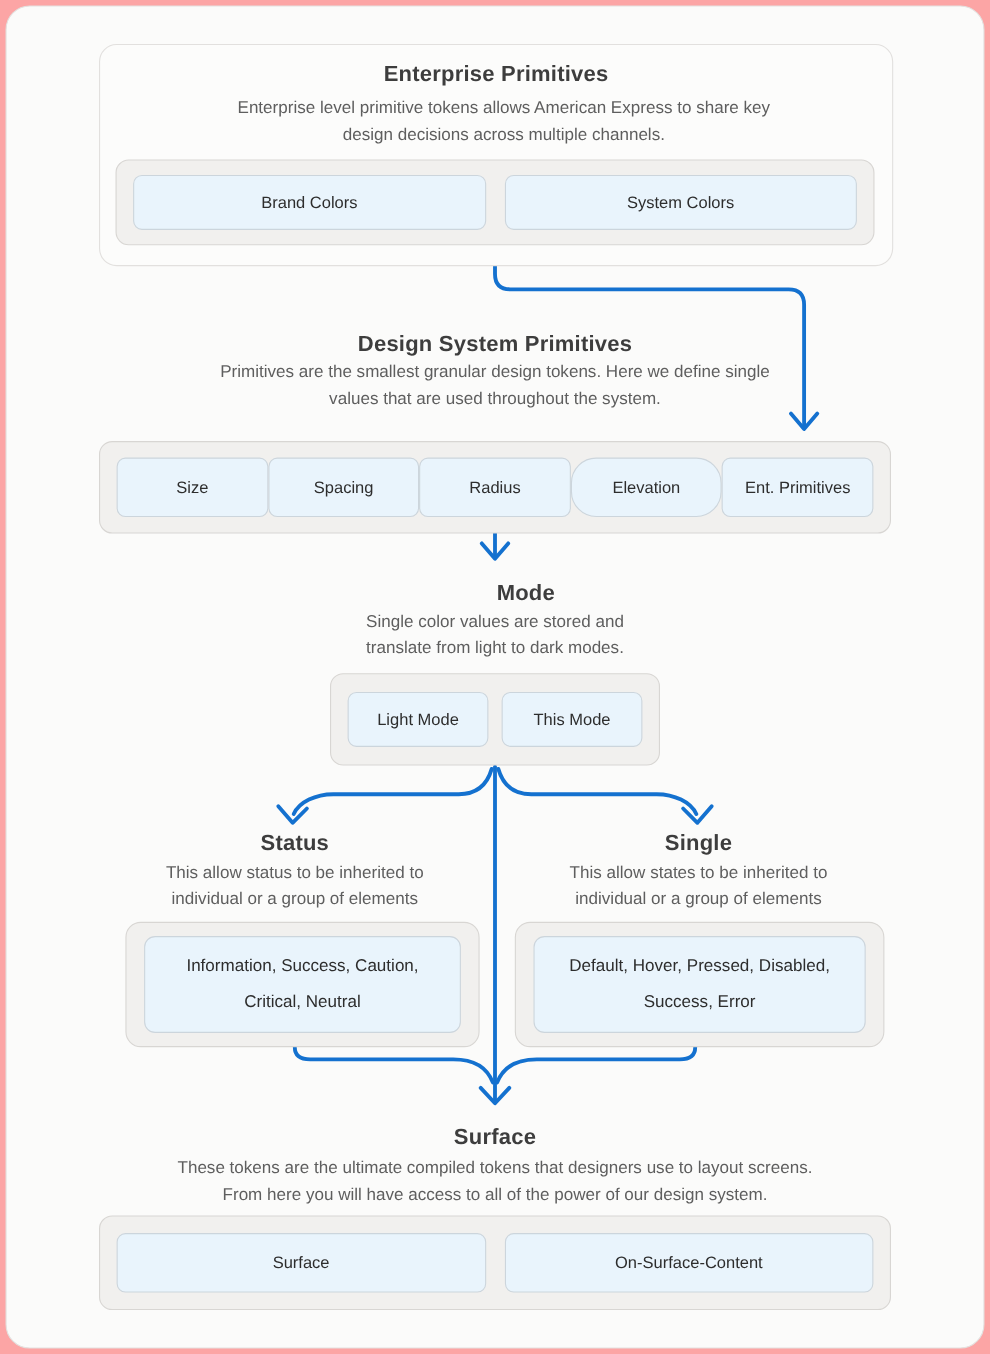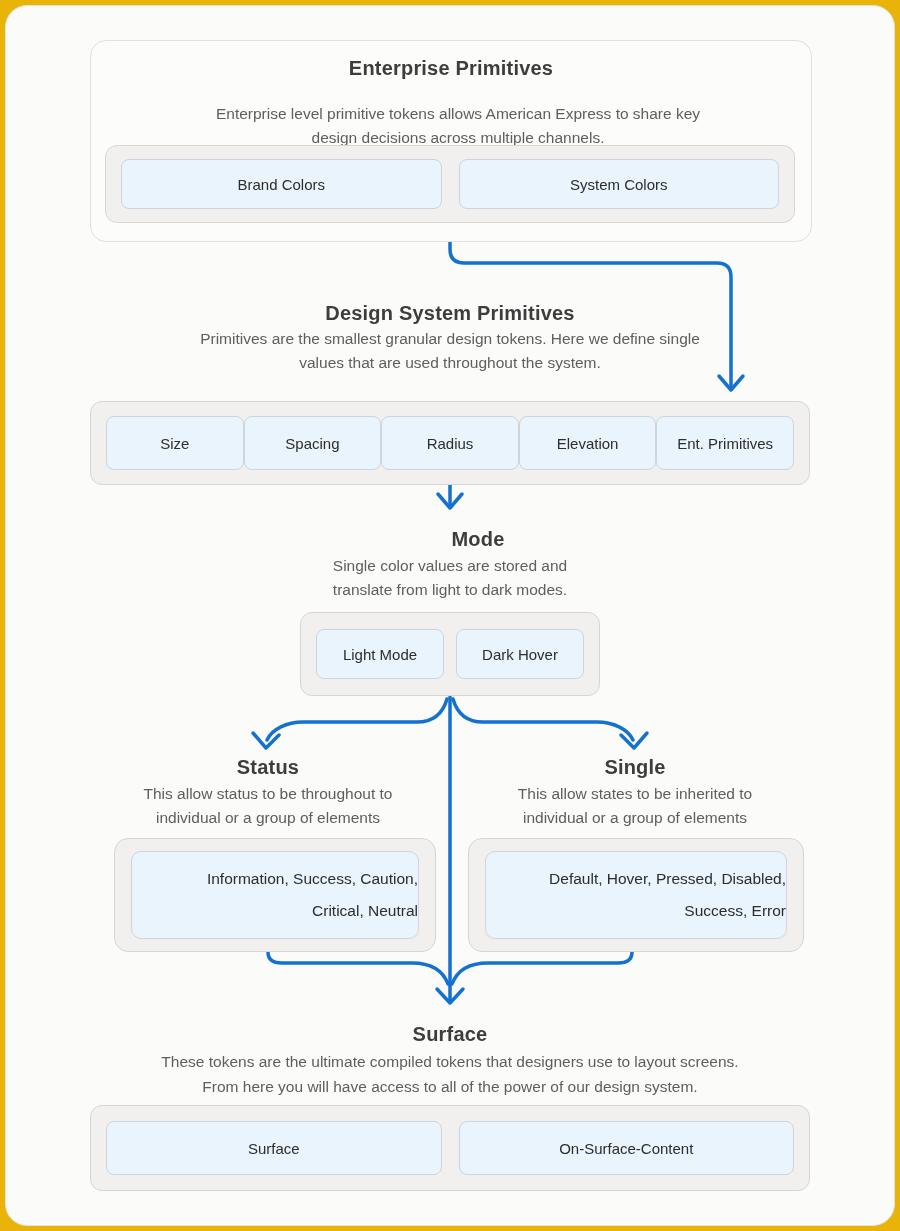--- a/index.html
+++ b/index.html
@@ -1,18 +1,18 @@
 <!DOCTYPE html>
 <html style="--arrow: #1471cf; --page-bg: #fbfbfa; --page-border: #e3e1df; --card-bg: #fcfcfb; --card-border: #e2e0de; --tray-bg: #f1f0ee; --tray-border: #d8d6d3; --chip-bg: #e9f4fc; --chip-border: #ccd5dc; --title-text: #3d3d3d; --body-text: #5e5e5e;"><head>
 <meta charset="utf-8">
 <style>
   html,body{margin:0;padding:0;background:#e9e9e8;}
   .canvas{
     position:relative;width:900px;height:1231px;overflow:hidden;
-    background:#eab308;font-family:"Liberation Sans",sans-serif;
+    background:#fca5a5;font-family:"Liberation Sans",sans-serif;
     -webkit-font-smoothing:antialiased;
   }
   .page{
     position:absolute;left:5px;top:5px;right:5px;bottom:5px;
     background:var(--page-bg,#fbfbfa);
     border:1px solid var(--page-border,#e3e1df);
     border-radius:22px;
   }
   .abs{position:absolute;}
   .section-card{
@@ -40,21 +40,21 @@
     background:var(--chip-bg,#e9f4fc);
     border:1px solid var(--chip-border,#ccd5dc);
     border-radius:8px;
     display:flex;align-items:center;justify-content:center;
     font-size:15px;color:#2d2d2d;flex:1;
   }
   .valuebox{
     background:var(--chip-bg,#e9f4fc);
     border:1px solid var(--chip-border,#ccd5dc);
     border-radius:10px;
-    display:flex;flex-direction:column;align-items:flex-end;justify-content:center;
+    display:flex;flex-direction:column;align-items:center;justify-content:center;
     font-size:15.5px;color:#2d2d2d;text-align:center;
   }
   .valuebox div{height:32px;line-height:32px;}
   svg.connectors{position:absolute;left:0;top:0;pointer-events:none;}
   svg.connectors path{
     fill:none;stroke:var(--arrow,#1471cf);stroke-width:3.5;
     stroke-linecap:round;stroke-linejoin:round;
   }
 </style>
 </head>
@@ -88,56 +88,56 @@
     <g>
       <path d="M268 952 Q268 963 282 963 L412 963 Q440 963 448 984"></path>
     </g>
     <g>
       <path d="M632 952 Q632 963 618 963 L488 963 Q460 963 452 984"></path>
     </g>
   </svg>
 
   <div class="abs section-card" style="left:90px;top:40px;width:720px;height:200px;">
     <div class="abs title" style="left:0;right:0;top:16px;">Enterprise Primitives</div>
-    <div class="abs desc" style="left:14px;right:0;top:46px;margin-top:15px;">
+    <div class="abs desc" style="left:14px;right:0;top:46px;">
       <div>Enterprise level primitive tokens allows American Express to share key</div>
       <div>design decisions across multiple channels.</div>
     </div>
     <div class="abs tray" style="left:14px;top:104px;width:690px;height:78px;padding:16px 15px;gap:17px;">
       <div class="chip" style="height:48px;">Brand Colors</div>
       <div class="chip" style="height:48px;">System Colors</div>
     </div>
   </div>
 
   <div class="abs title" style="left:0;right:0;top:302px;">Design System Primitives</div>
   <div class="abs desc" style="left:0;right:0;top:327px;">
     <div>Primitives are the smallest granular design tokens. Here we define single</div>
     <div>values that are used throughout the system.</div>
   </div>
   <div class="abs tray" style="left:90px;top:401px;width:720px;height:84px;padding:0 15px;">
     <div class="chip" style="height:52px;">Size</div>
     <div class="chip" style="height:52px;">Spacing</div>
     <div class="chip" style="height:52px;">Radius</div>
-    <div class="chip" style="height:52px;">Elevation</div>
+    <div class="chip" style="height:52px;border-radius:23px;">Elevation</div>
     <div class="chip" style="height:52px;">Ent. Primitives</div>
   </div>
 
   <div class="abs title" style="left:16px;right:0;top:528px;margin-left:40px;">Mode</div>
   <div class="abs desc" style="left:0;right:0;top:554px;">
     <div>Single color values are stored and</div>
     <div>translate from light to dark modes.</div>
   </div>
   <div class="abs tray" style="left:300px;top:612px;width:300px;height:84px;padding:0 15px;gap:12px;">
     <div class="chip" style="height:48px;">Light Mode</div>
-    <div class="chip" style="height:48px;">Dark Hover</div>
+    <div class="chip" style="height:48px;">This Mode</div>
   </div>
 
   <div class="abs title" style="left:118px;width:300px;top:756px;">Status</div>
   <div class="abs desc" style="left:118px;width:300px;top:782px;">
-    <div>This allow status to be throughout to</div>
+    <div>This allow status to be inherited to</div>
     <div>individual or a group of elements</div>
   </div>
   <div class="abs tray" style="left:114px;top:838px;width:322px;height:114px;padding:14px 16px;border-radius:14px;">
     <div class="valuebox" style="flex:1;height:86px;">
       <div>Information, Success, Caution,</div>
       <div>Critical, Neutral</div>
     </div>
   </div>
 
   <div class="abs title" style="left:485px;width:300px;top:756px;">Single</div>

